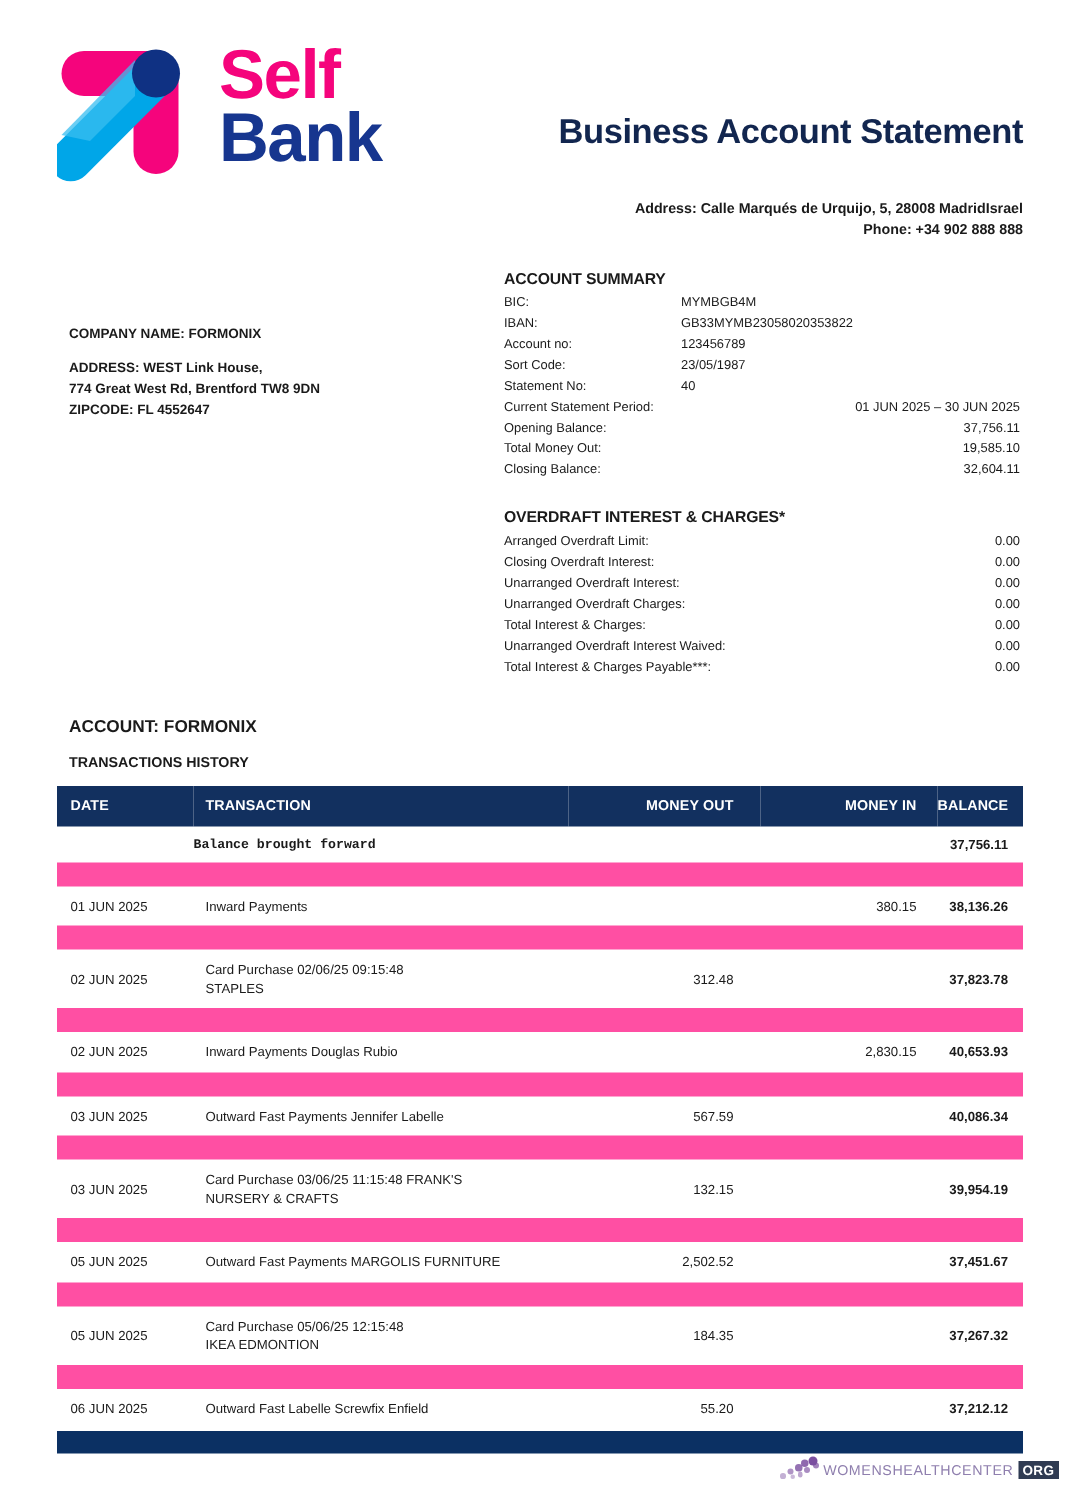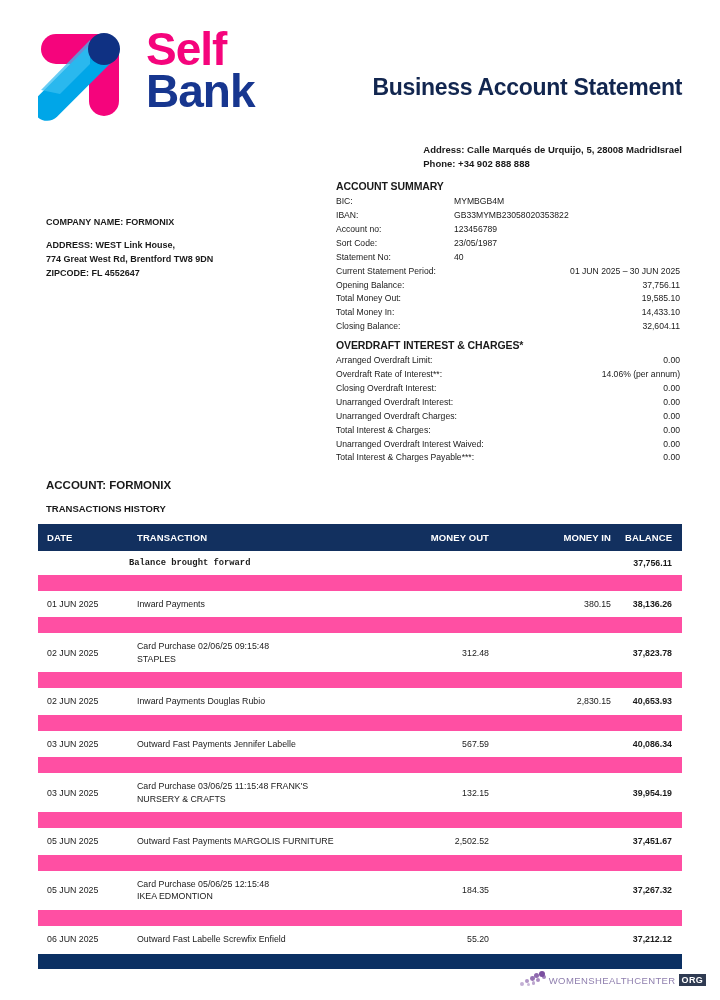--- a/index.html
+++ b/index.html
@@ -59,21 +59,22 @@
     top: 74px;
     font-size: 23px;
     font-weight: bold;
     color: #12264f;
     letter-spacing: -0.3px;
     text-align: right;
   }
   #bank-contact {
     position: absolute;
     right: 38px;
-    top: 143px;
+    top: 133px;
+    text-align: right;
     font-size: 9.5px;
     font-weight: bold;
     color: #1a1a1a;
     line-height: 1.45;
   }
 
   
   #company-block {
     position: absolute;
     left: 46px;
@@ -296,40 +297,32 @@
       </div>
       <div class="kv right">
         <span class="k">Opening Balance:</span>
         <span class="v">37,756.11</span>
       </div>
       <div class="kv right">
         <span class="k">Total Money Out:</span>
         <span class="v">19,585.10</span>
       </div>
       <div class="kv right">
-        <span class="k">Total Money In:</span>
-        <span class="v">14,433.10</span>
-      </div>
-      <div class="kv right">
         <span class="k">Closing Balance:</span>
         <span class="v">32,604.11</span>
       </div>
     </div>
 </div>
 
 <div class="panel" id="overdraft-panel">
   <div class="panel-title">OVERDRAFT INTEREST &amp; CHARGES*</div>
   <div id="overdraft-rows">
       <div class="kv right">
         <span class="k">Arranged Overdraft Limit:</span>
         <span class="v">0.00</span>
-      </div>
-      <div class="kv right">
-        <span class="k">Overdraft Rate of Interest**:</span>
-        <span class="v">14.06% (per annum)</span>
       </div>
       <div class="kv right">
         <span class="k">Closing Overdraft Interest:</span>
         <span class="v">0.00</span>
       </div>
       <div class="kv right">
         <span class="k">Unarranged Overdraft Interest:</span>
         <span class="v">0.00</span>
       </div>
       <div class="kv right">

